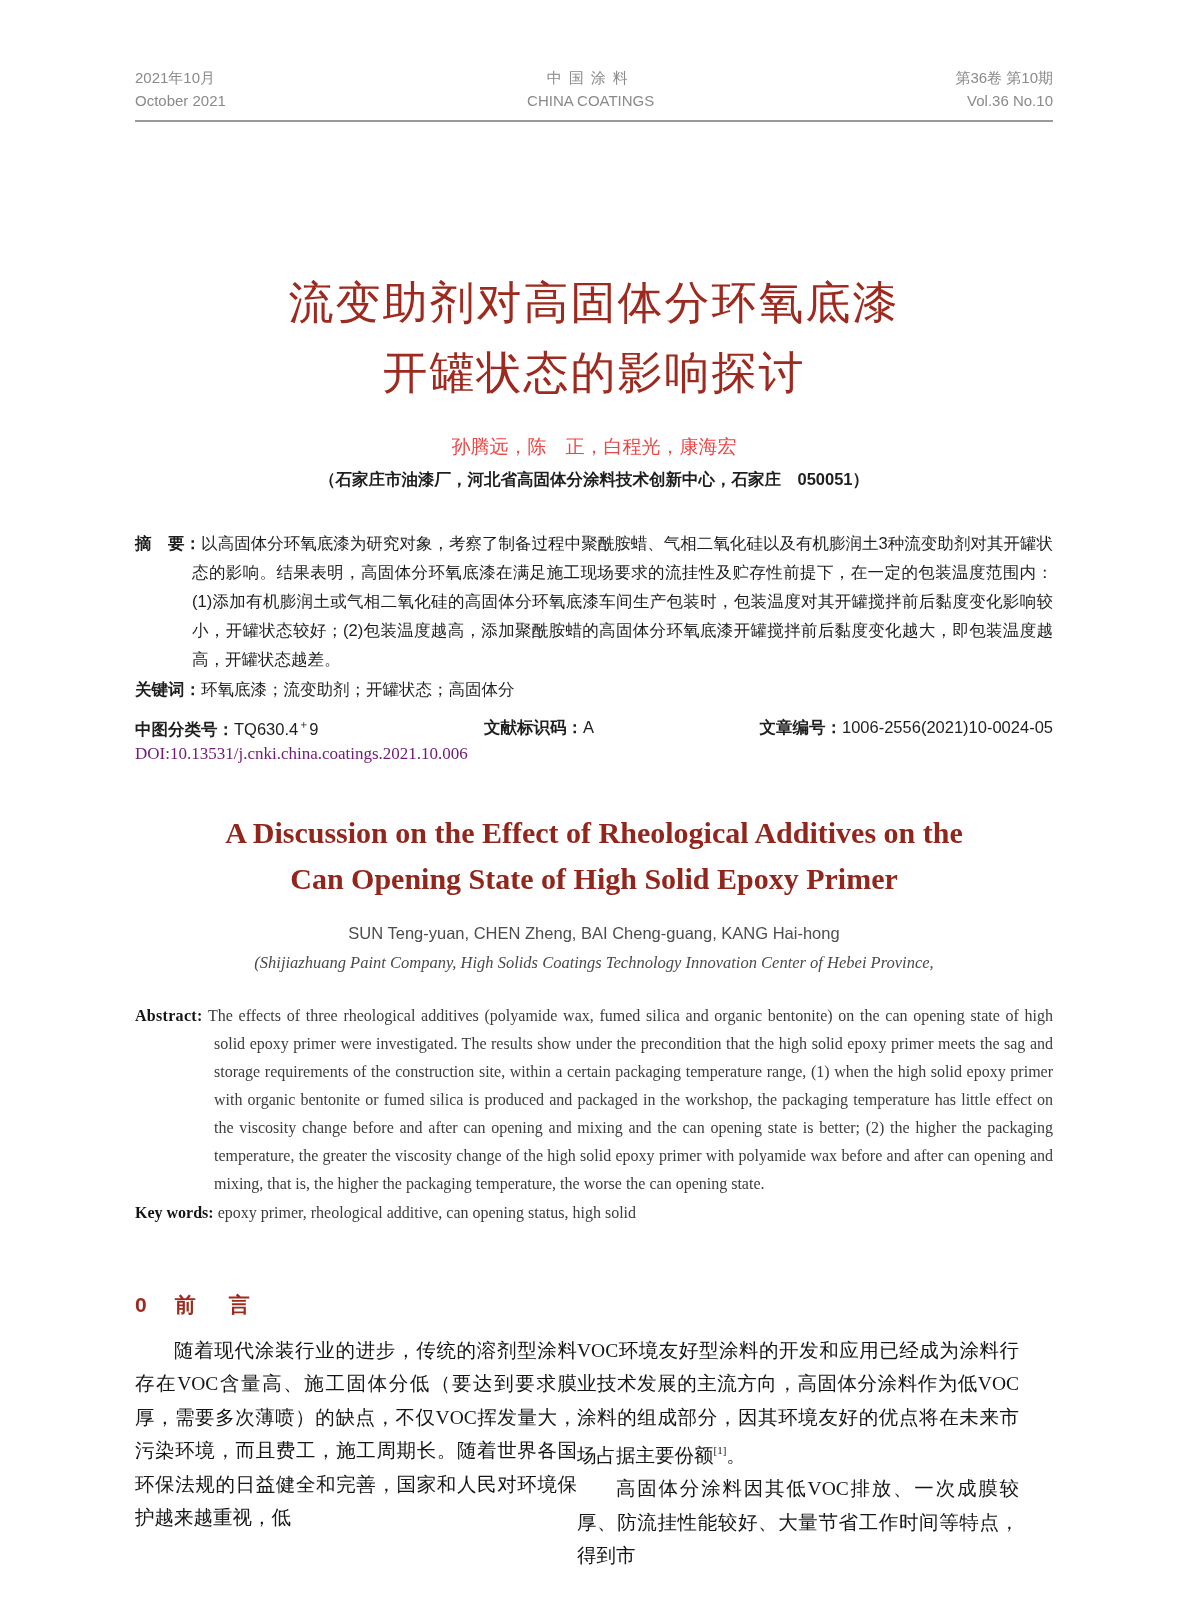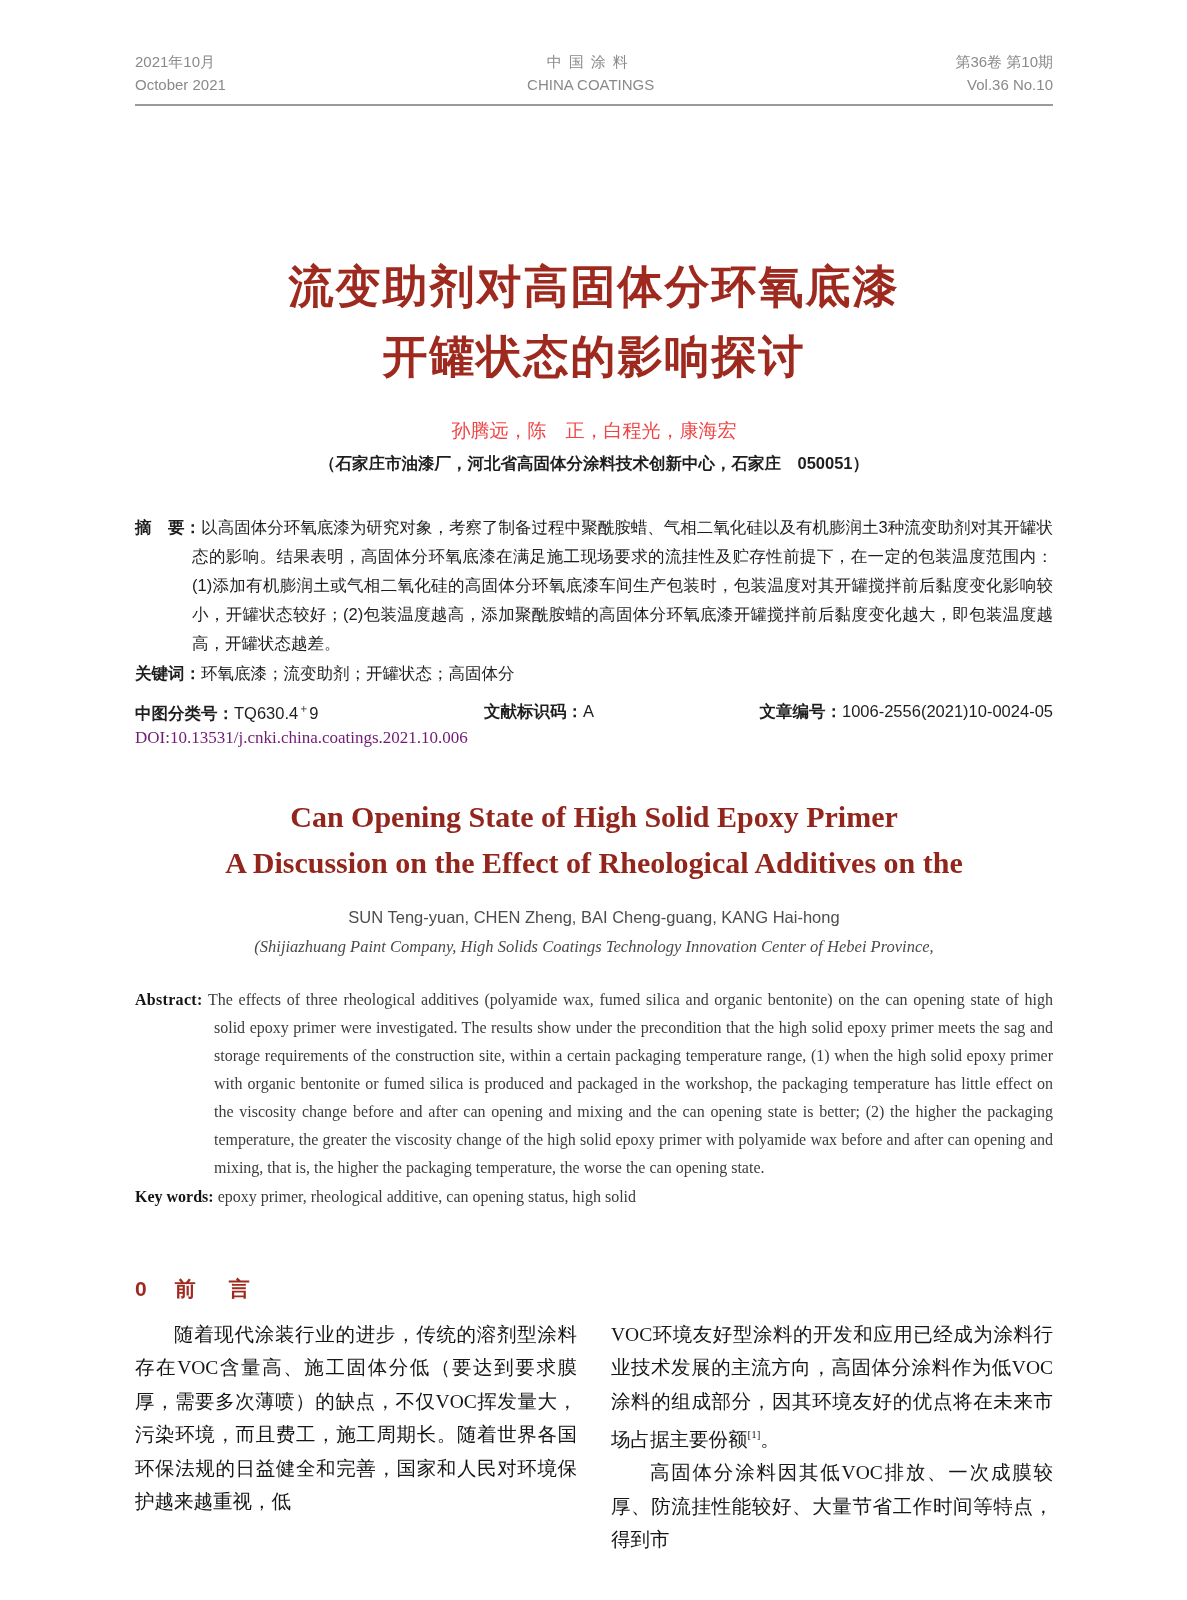--- a/index.html
+++ b/index.html
@@ -2,33 +2,33 @@
 <html><head>
 <meta charset="utf-8">
 <style>
   * { margin:0; padding:0; box-sizing:border-box; }
   html,body { background:#ffffff; }
   body {
     width:1187px; height:1600px; position:relative;
     font-family:"Liberation Sans", sans-serif;
     -webkit-font-smoothing:antialiased;
   }
-  .content { position:absolute; left:135px; top:0; width:918px; }
+  .content { position:absolute; left:135px; top:16px; width:918px; }
 
   
   .hdr { display:flex; justify-content:space-between; margin-top:50px;
          color:#8a8a8a; font-size:15px; line-height:23px; }
   .hdr-center { text-align:center; }
   .hdr-right { text-align:right; }
   .hdr-journal-cn { letter-spacing:7px; }
   .hdr-rule { margin-top:8px; border-top:2px solid #9a9a9a; }
 
   
   .title-cn { margin-top:146px; text-align:center; color:#9e2a1f;
-              font-size:45px; font-weight:bold; line-height:70px; letter-spacing:2px; }
+              font-size:45px; font-weight:normal; line-height:70px; letter-spacing:2px; }
   .title-cn .tl { display:block; }
   .authors-cn { margin-top:26px; text-align:center; font-size:19px; color:#ef4444; }
   .affil-cn { margin-top:9px; text-align:center; font-size:16.5px; font-weight:bold; color:#1e1e1e; }
 
   
   .abstract-cn { margin-top:38px; font-size:16.5px; line-height:29px; color:#1e1e1e;
                  text-align:justify; padding-left:57px; text-indent:-57px; }
   .abstract-cn .lbl { font-weight:bold; }
   .keywords-cn { margin-top:1px; font-size:16.5px; line-height:29px; color:#1e1e1e; }
   .keywords-cn .lbl { font-weight:bold; }
@@ -54,21 +54,21 @@
   .abstract-en .lbl-en { font-weight:bold; color:#141414; letter-spacing:0.3px; }
   .keywords-en { margin-top:1px; font-family:"Liberation Serif", serif; font-size:16px;
                  line-height:28px; color:#3c3c3c; }
   .keywords-en .lbl-en { font-weight:bold; color:#141414; }
 
   
   .intro { margin-top:64px; }
   .sec-head { color:#9e2a1f; font-size:21px; font-weight:bold; }
   .sec-num { margin-right:28px; }
   .sec-title { letter-spacing:6px; }
-  .columns { margin-top:15px; display:flex; gap:34px; }
+  .columns { margin-top:15px; display:flex; }
   .col { width:442px; font-family:"Liberation Serif", serif; font-size:19.5px;
          line-height:33.5px; text-align:justify; color:#161616; }
   .col p.indent { text-indent:2em; }
   .ref { font-size:11px; }
 </style>
 </head>
 <body>
 
 <div class="page">
   <div class="content">
@@ -102,22 +102,22 @@
 
     <div class="meta-row">
       <div class="meta-item"><b>中图分类号：</b><span>TQ630.4</span><sup>＋</sup><span>9</span></div>
       <div class="meta-item"><b>文献标识码：</b><span>A</span></div>
       <div class="meta-item"><b>文章编号：</b><span>1006-2556(2021)10-0024-05</span></div>
     </div>
 
     <div class="doi">DOI:10.13531/j.cnki.china.coatings.2021.10.006</div>
 
     <h2 class="title-en">
+      <span class="tl">A Discussion on the Effect of Rheological Additives on the</span>
       <span class="tl">Can Opening State of High Solid Epoxy Primer</span>
-      <span class="tl">A Discussion on the Effect of Rheological Additives on the</span>
     </h2>
     <div class="authors-en">SUN Teng-yuan, CHEN Zheng, BAI Cheng-guang, KANG Hai-hong</div>
     <div class="affil-en">
       <span class="tl">(Shijiazhuang Paint Company, High Solids Coatings Technology Innovation Center of Hebei Province,</span>
     </div>
 
     <div class="abstract-en"><b class="lbl-en">Abstract:</b> <span>The effects of three rheological additives (polyamide wax, fumed silica and organic bentonite) on the can opening state of high solid epoxy primer were investigated. The results show under the precondition that the high solid epoxy primer meets the sag and storage requirements of the construction site, within a certain packaging temperature range, (1) when the high solid epoxy primer with organic bentonite or fumed silica is produced and packaged in the workshop, the packaging temperature has little effect on the viscosity change before and after can opening and mixing and the can opening state is better; (2) the higher the packaging temperature, the greater the viscosity change of the high solid epoxy primer with polyamide wax before and after can opening and mixing, that is, the higher the packaging temperature, the worse the can opening state.</span></div>
 
     <div class="keywords-en"><b class="lbl-en">Key words:</b> <span>epoxy primer, rheological additive, can opening status, high solid</span></div>
 

